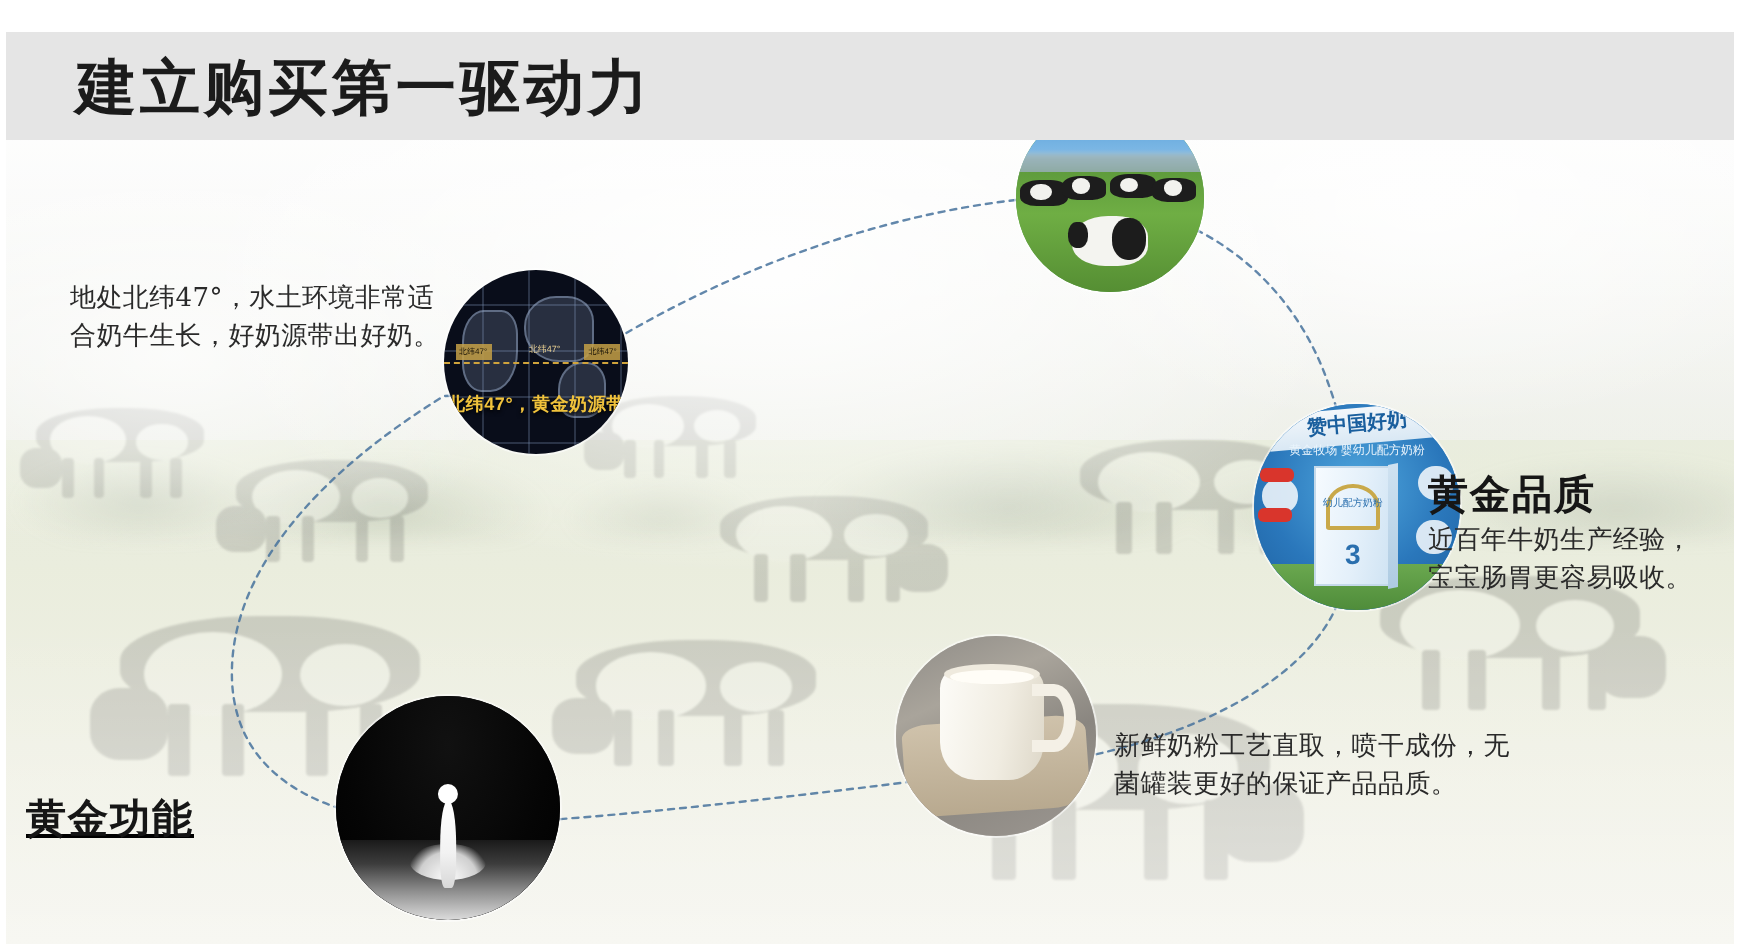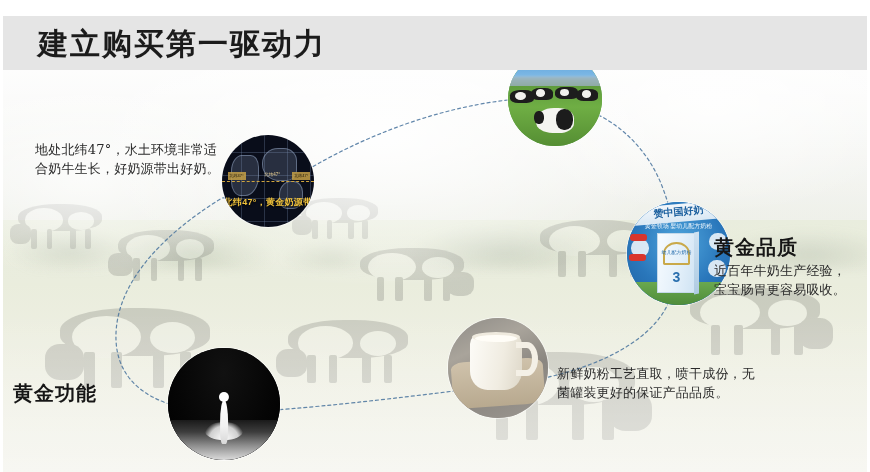--- a/index.html
+++ b/index.html
@@ -513,18 +513,18 @@
 
   <div class="block" style="left:714px; top:222px; width:136px;margin-top:12px;">
     <h2>黄金品质</h2>
     <p>近百年牛奶生产经验，宝宝肠胃更容易吸收。</p>
   </div>
 
   <div class="block" style="left:557px; top:364px; width:200px;">
     <p>新鲜奶粉工艺直取，喷干成份，无菌罐装更好的保证产品品质。</p>
   </div>
 
-  <div class="block" style="left:13px; top:380px; width:180px;">
+  <div class="block" style="left:13px; top:396px; width:180px;text-decoration:underline;">
     <h2>黄金功能</h2>
   </div>
 
   <div id="frame"></div>
 </div>
 
 </body></html>

